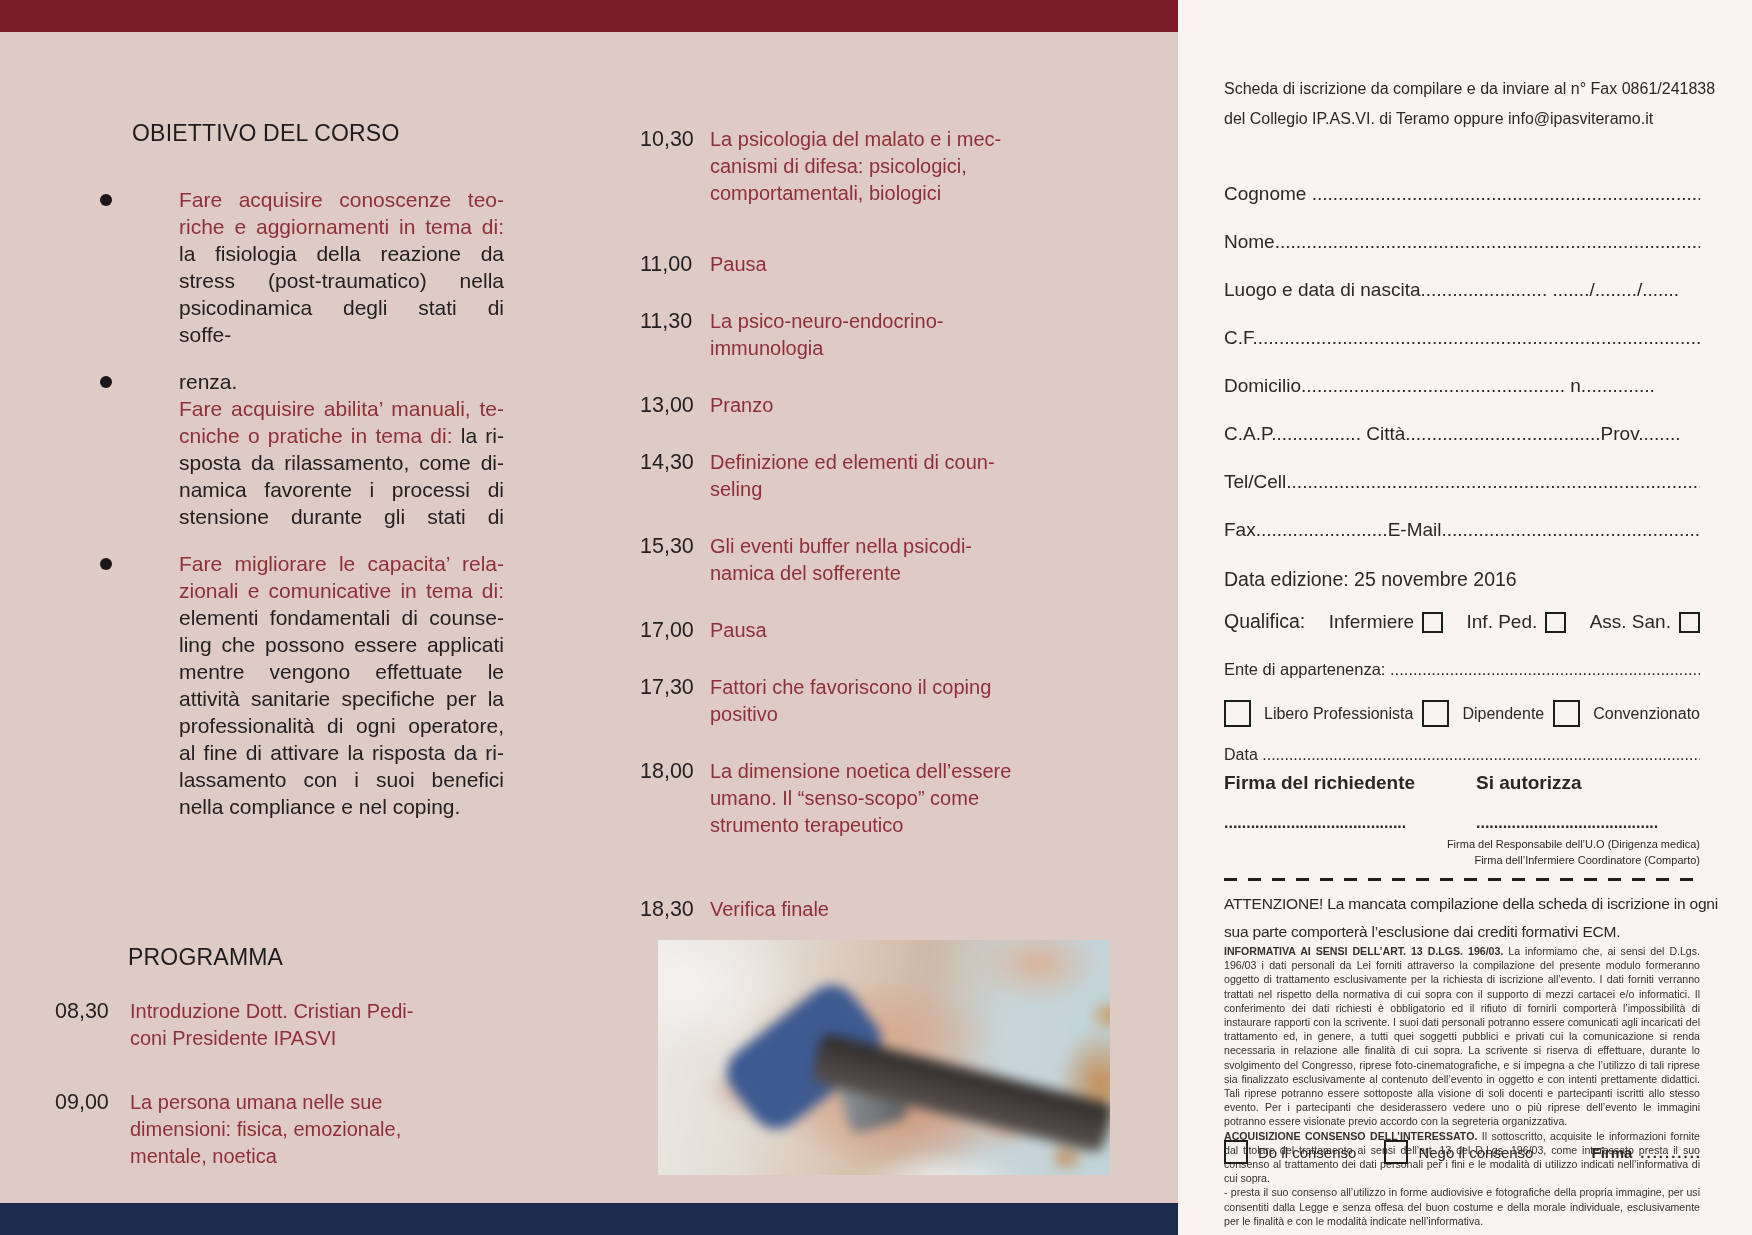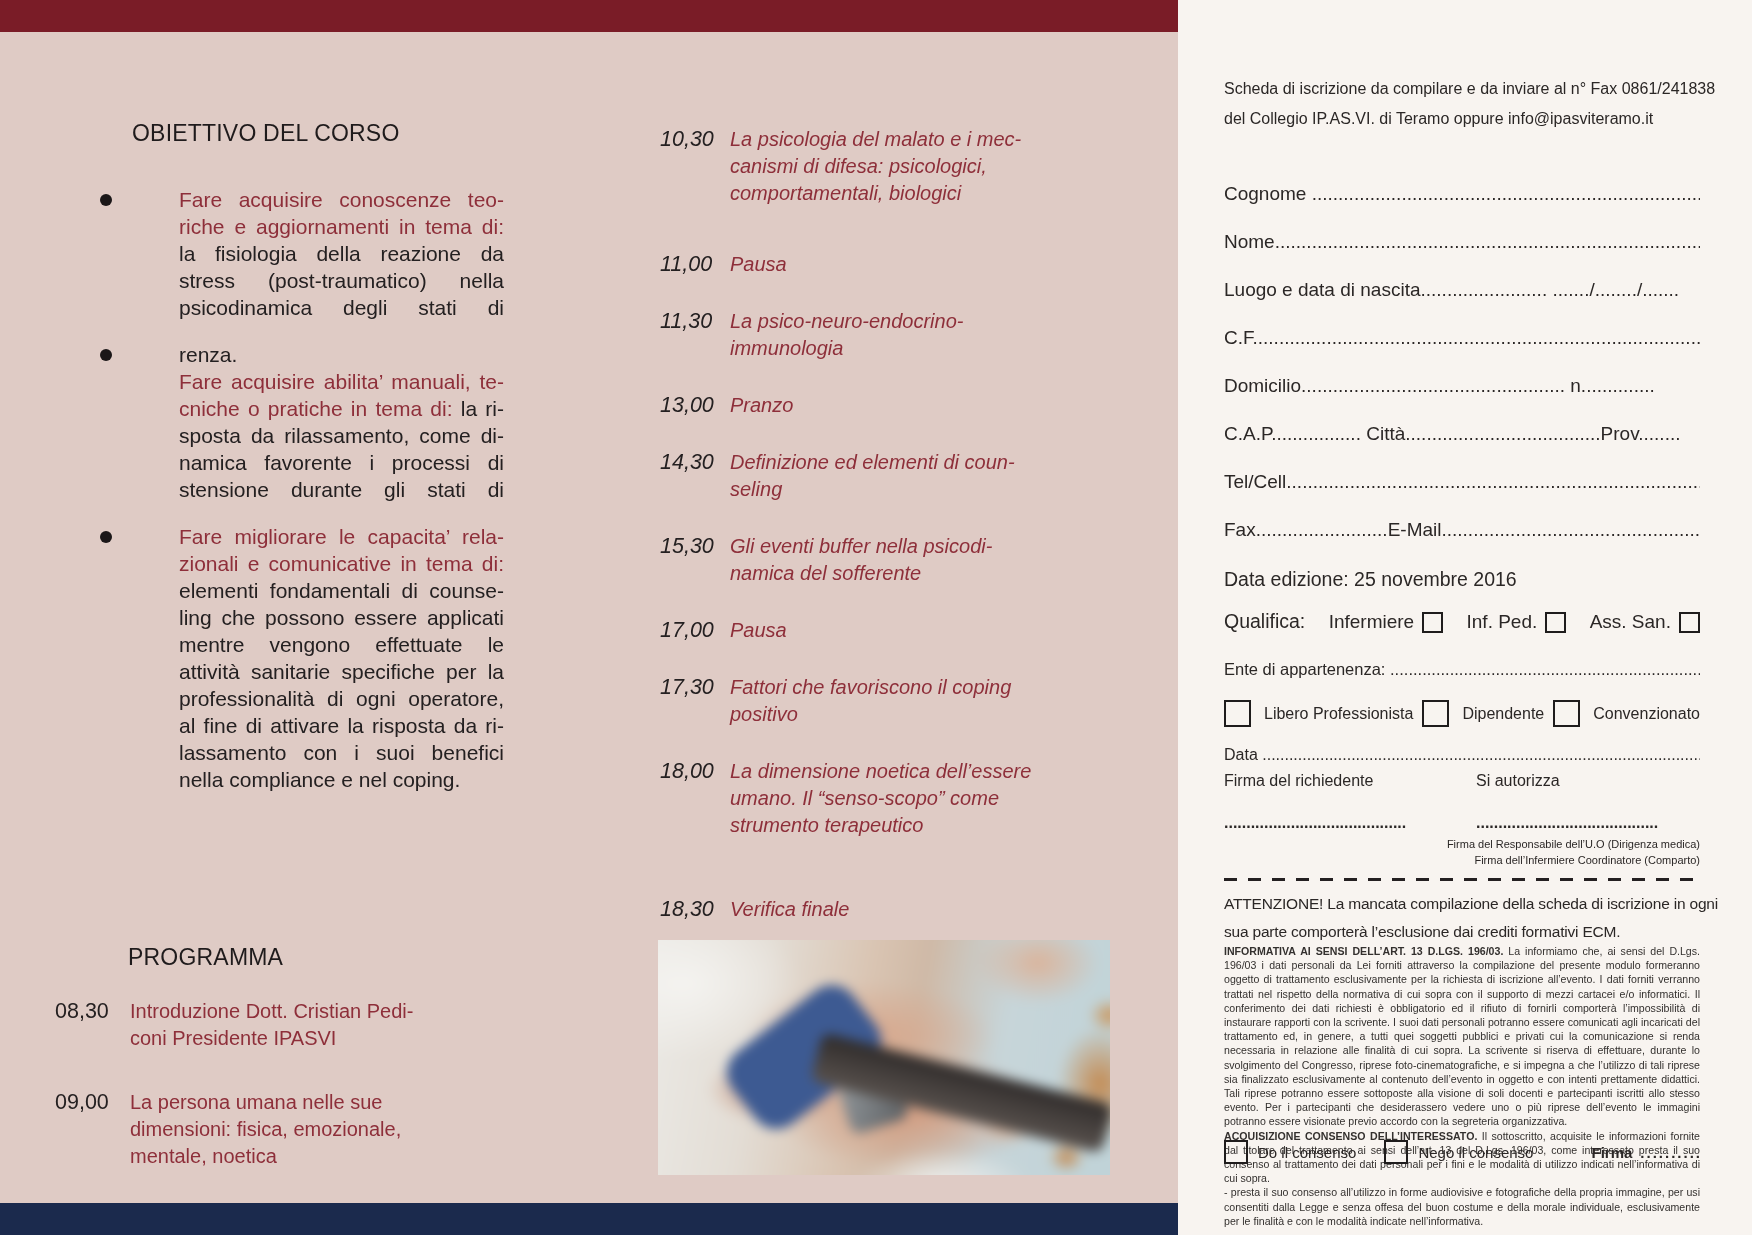--- a/index.html
+++ b/index.html
@@ -8,21 +8,21 @@
   .pink-panel{position:absolute;left:0;top:0;width:1178px;height:1235px;background:#DFCBC5;}
   .topbar{position:absolute;left:0;top:0;width:1178px;height:32px;background:#7A1C27;}
   .botbar{position:absolute;left:0;top:1203px;width:1178px;height:32px;background:#1B2A4D;}
 
   
   .colhead{position:absolute;font-size:23px;font-weight:400;color:#1f1b1c;margin:0;letter-spacing:.2px;}
   #h-ob{left:132px;top:120px;}
   #h-prog{left:128px;top:944px;}
   #objectives{position:absolute;left:100px;top:186px;width:404px;}
   #programma{position:absolute;left:55px;top:998px;width:450px;}
-  #schedule{position:absolute;left:660px;top:126px;width:436px;font-style:italic;}
+  #schedule{position:absolute;left:640px;top:126px;width:436px;}
 
   .obj-item{display:flex;margin-bottom:20px;gap:47px;}
   .bullet{flex:0 0 32px;}
   .bullet::before{content:'';display:block;width:12px;height:12px;border-radius:50%;background:#1b1718;margin-top:8px;}
   .obj-lines{width:372px;}
   .oline{height:27px;line-height:27px;font-size:21px;}
   .just{text-align:justify;text-align-last:justify;}
   .acc{color:#8E2F3A;}
   .ink{color:#242021;}
 
@@ -66,21 +66,21 @@
   .form-header{top:74px;font-size:16px;line-height:30px;white-space:nowrap;}
   #fields{top:170px;}
   .field-row{height:48px;line-height:48px;font-size:19px;white-space:nowrap;overflow:hidden;}
   .data-ed{top:568px;font-size:19.5px;}
   .qualifica{top:610px;font-size:19.5px;display:flex;justify-content:space-between;align-items:flex-end;}
   .q-opt{display:flex;align-items:center;gap:8px;font-size:19px;}
   .ente{top:660px;font-size:16.5px;white-space:nowrap;overflow:hidden;}
   .affil{top:700px;display:flex;justify-content:space-between;align-items:flex-end;font-size:16px;}
   .a-opt{display:flex;align-items:center;gap:13px;}
   .data-row{top:746px;font-size:16px;white-space:nowrap;overflow:hidden;}
-  .firma-row{top:772px;font-size:16px;display:flex;}
+  .firma-row{top:772px;font-size:19px;display:flex;font-weight:bold;}
   .fr1{width:252px;}
   .sig-row{top:814px;font-size:16px;display:flex;font-weight:bold;}
   .sig-row .s1{width:252px;}
   .sig-dots{display:inline-block;max-width:224px;overflow:hidden;white-space:nowrap;vertical-align:bottom;}
   .sig-caps{top:836px;text-align:right;font-size:11px;line-height:16px;}
   .dashsep{top:878px;height:3px;background:repeating-linear-gradient(90deg,#242021 0 13px,transparent 13px 24px);}
   .attn{top:890px;font-size:15.5px;line-height:28px;letter-spacing:-0.2px;white-space:nowrap;font-weight:bold;
         font-weight:500;}
   .fineprint{top:944px;font-size:10.6px;line-height:14.2px;text-align:justify;color:#33302e;}
   .fp-b{font-weight:bold;}
@@ -107,20 +107,21 @@
   <h2 class="colhead" id="h-ob">OBIETTIVO DEL CORSO</h2>
   <div id="objectives">
       <div class="obj-item">
         <span class="bullet"></span>
         <div class="obj-lines">
           <div class="oline just"><span class="acc">Fare acquisire conoscenze teo-</span></div>
           <div class="oline just"><span class="acc">riche e aggiornamenti in tema di:</span></div>
           <div class="oline just"><span class="ink">la fisiologia della reazione da</span></div>
           <div class="oline just"><span class="ink">stress (post-traumatico) nella</span></div>
           <div class="oline just"><span class="ink">psicodinamica degli stati di</span></div>
+          <div class="oline"><span class="ink">soffe-</span></div>
         </div>
       </div>
       <div class="obj-item">
         <span class="bullet"></span>
         <div class="obj-lines">
           <div class="oline"><span class="ink">renza.</span></div>
           <div class="oline just"><span class="acc">Fare acquisire abilita’ manuali, te-</span></div>
           <div class="oline just"><span class="acc">cniche o pratiche in tema di:</span><span class="ink"> la ri-</span></div>
           <div class="oline just"><span class="ink">sposta da rilassamento, come di-</span></div>
           <div class="oline just"><span class="ink">namica favorente i processi di</span></div>

